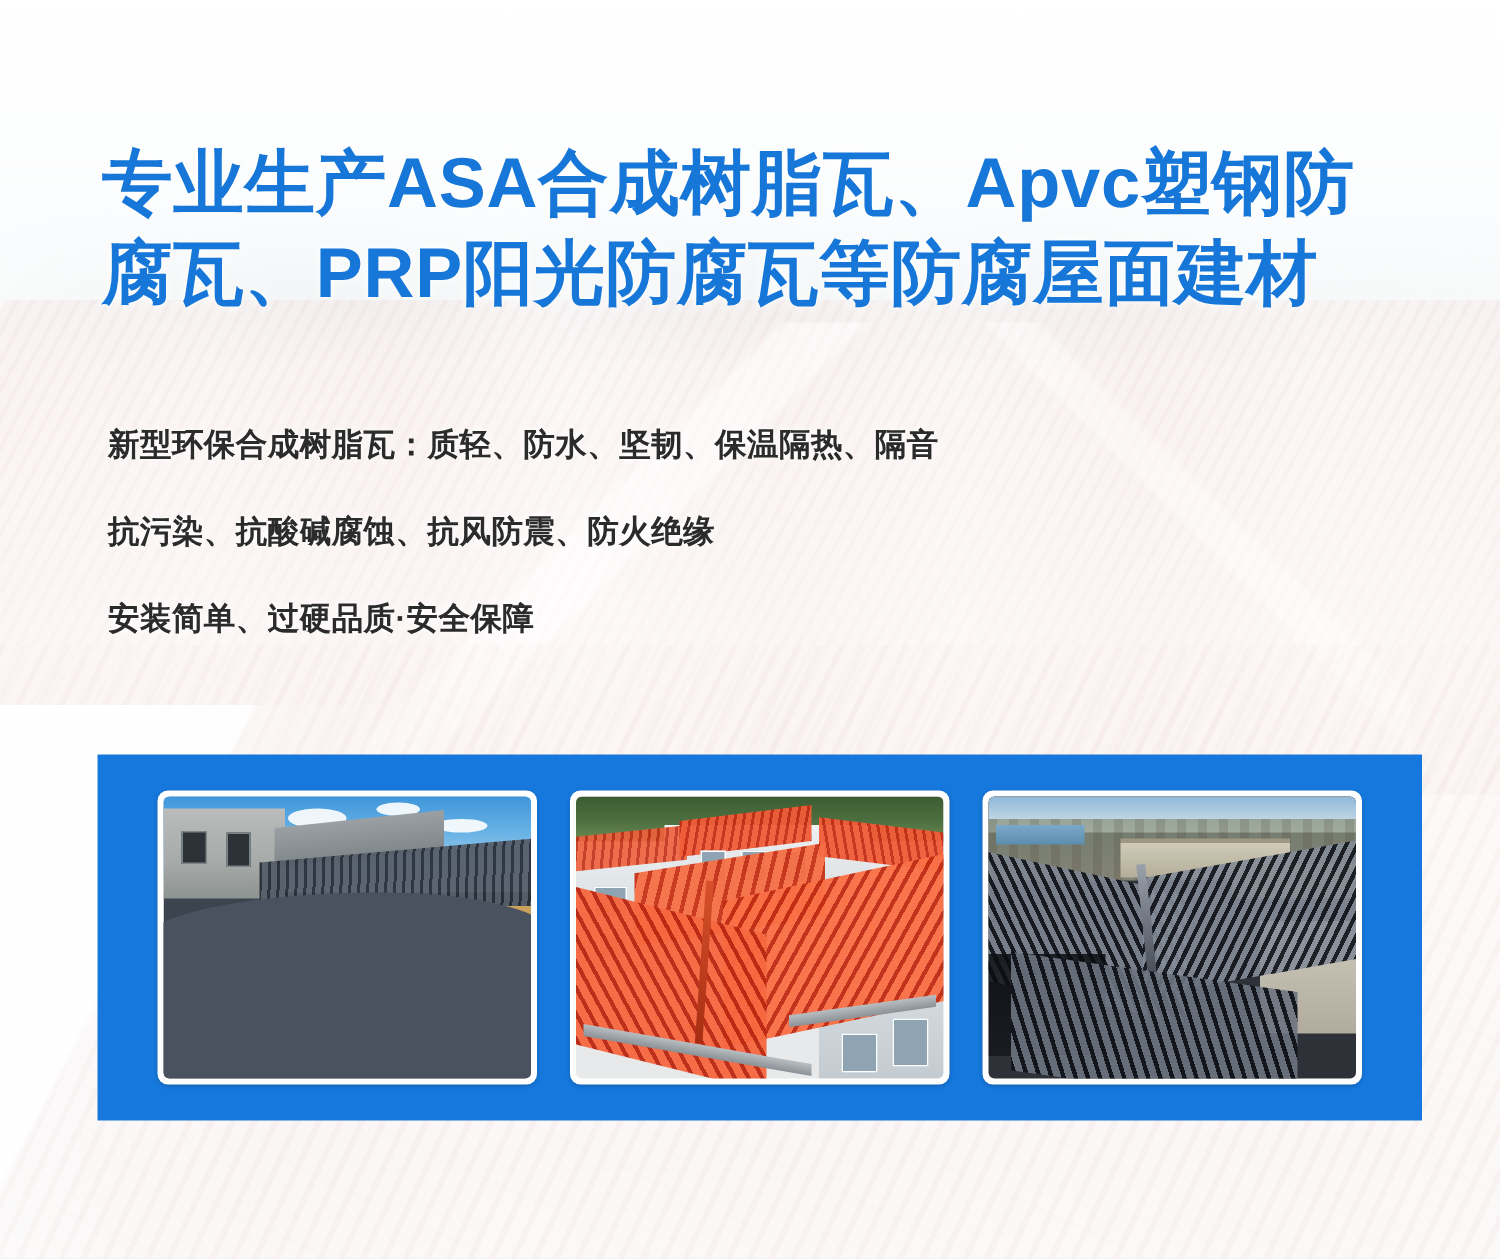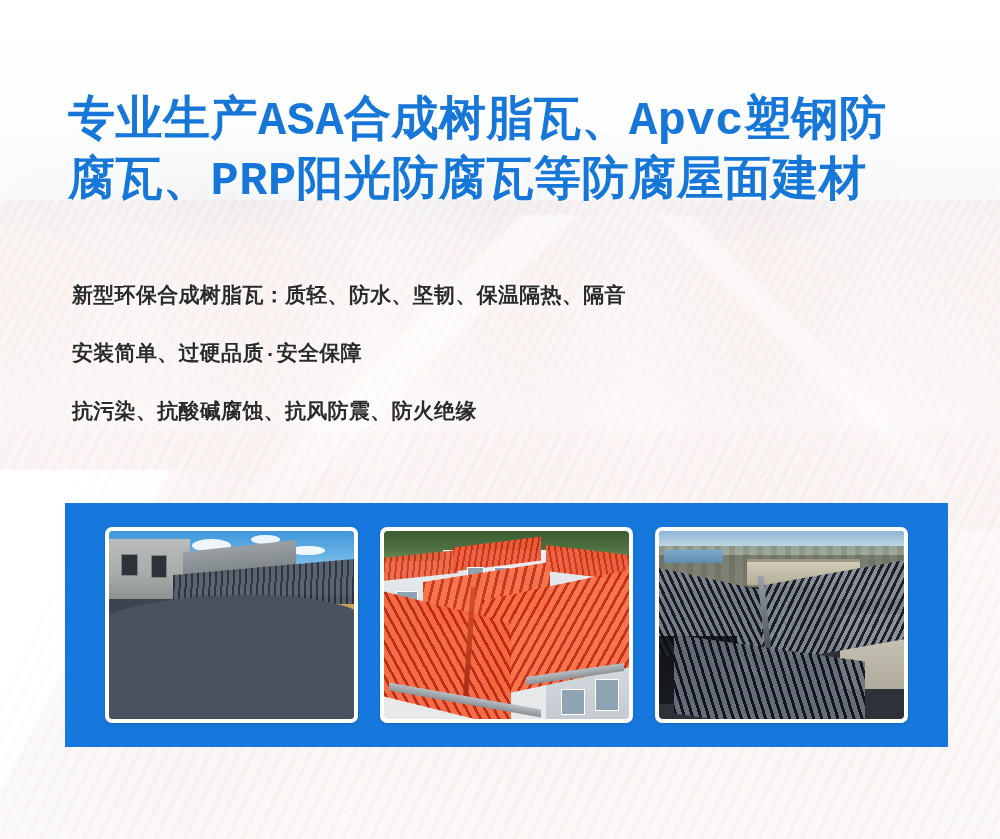--- a/index.html
+++ b/index.html
@@ -7,21 +7,21 @@
     margin: 0;
     padding: 0;
     background: #ffffff;
   }
 
   .banner {
     position: relative;
     width: 1000px;
     height: 839px;
     overflow: hidden;
-    font-family: Liberation Mono, monospace;
+    font-family: Liberation Sans, sans-serif;
     background: #e5e5e5;
   }
 
   
   .bg-layer {
     position: absolute;
     inset: 0;
     pointer-events: none;
   }
 
@@ -417,22 +417,22 @@
   <div class="bg-layer bg-soffit"></div>
   <div class="bg-layer bg-wash"></div>
 
   <div class="content">
 
     <div class="headline">专业生产ASA合成树脂瓦、Apvc塑钢防
 腐瓦、PRP阳光防腐瓦等防腐屋面建材</div>
 
     <div class="subcopy">
       <span class="subcopy-line">新型环保合成树脂瓦：质轻、防水、坚韧、保温隔热、隔音</span>
+      <span class="subcopy-line">抗污染、抗酸碱腐蚀、抗风防震、防火绝缘</span>
       <span class="subcopy-line">安装简单、过硬品质·安全保障</span>
-      <span class="subcopy-line">抗污染、抗酸碱腐蚀、抗风防震、防火绝缘</span>
     </div>
 
     <div class="gallery">
 
       <div class="photo-frame">
         <div class="photo photo-grey-roof">
           <div class="sky"></div>
           <div class="cloud" style="left:34%;top:4%;width:16%;height:7%;"></div>
           <div class="cloud" style="left:58%;top:2%;width:12%;height:5%;"></div>
           <div class="cloud" style="left:74%;top:8%;width:14%;height:5%;"></div>

